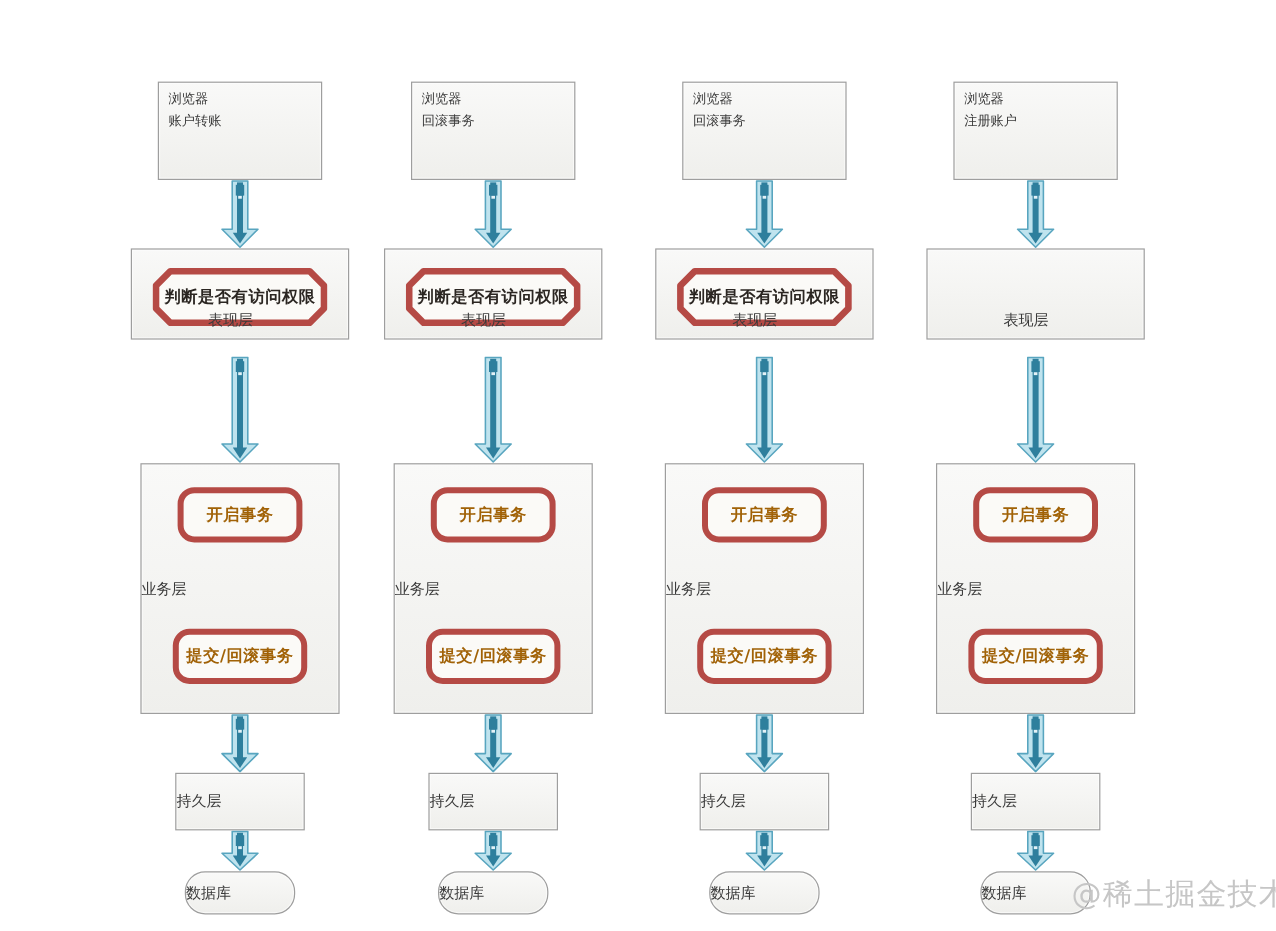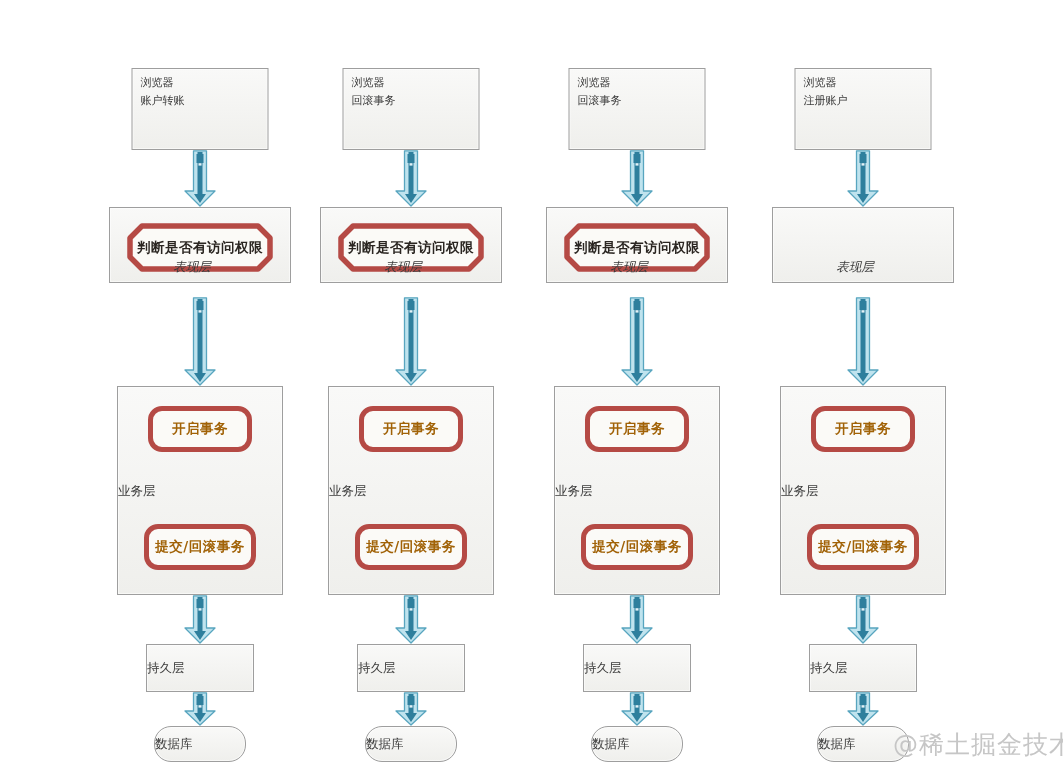--- a/index.html
+++ b/index.html
@@ -19,21 +19,21 @@
     box-shadow:inset 0 0 0 1px rgba(255,255,255,.55);
   }
   .browser-box{top:68px;width:137px;height:82px;padding:5px 8px;font-size:11px;line-height:1.65;}
   .pres-box{top:207px;width:182px;height:76px;}
   .biz-box{top:386px;width:166px;height:209px;}
   .pers-box{top:644px;width:108px;height:48px;display:flex;align-items:center;font-size:12.5px;}
   .db-node{
     top:726px;width:92px;height:36px;border-radius:17px;
     display:flex;align-items:center;justify-content:flex-start;font-size:12.5px;
   }
-  .layer-label{position:absolute;left:0;right:16px;bottom:6px;text-align:center;font-size:12.5px;font-style:italic;}
+  .layer-label{position:absolute;left:0;right:16px;bottom:6px;text-align:center;font-size:12.5px;}
   
   .oct-badge{top:15px;width:146px;height:49px;}
   .oct-badge svg{position:absolute;left:0;top:0;width:100%;height:100%;}
   .oct-badge .badge-text{
     position:absolute;left:0;right:0;top:0;bottom:0;
     display:flex;align-items:center;justify-content:center;
     font-size:13.5px;font-weight:bold;color:#2b2622;letter-spacing:.5px;
   }
   
   .round-badge{

